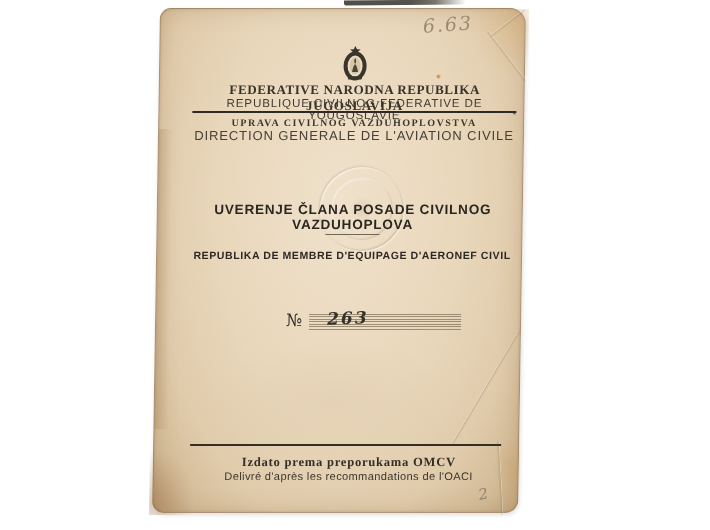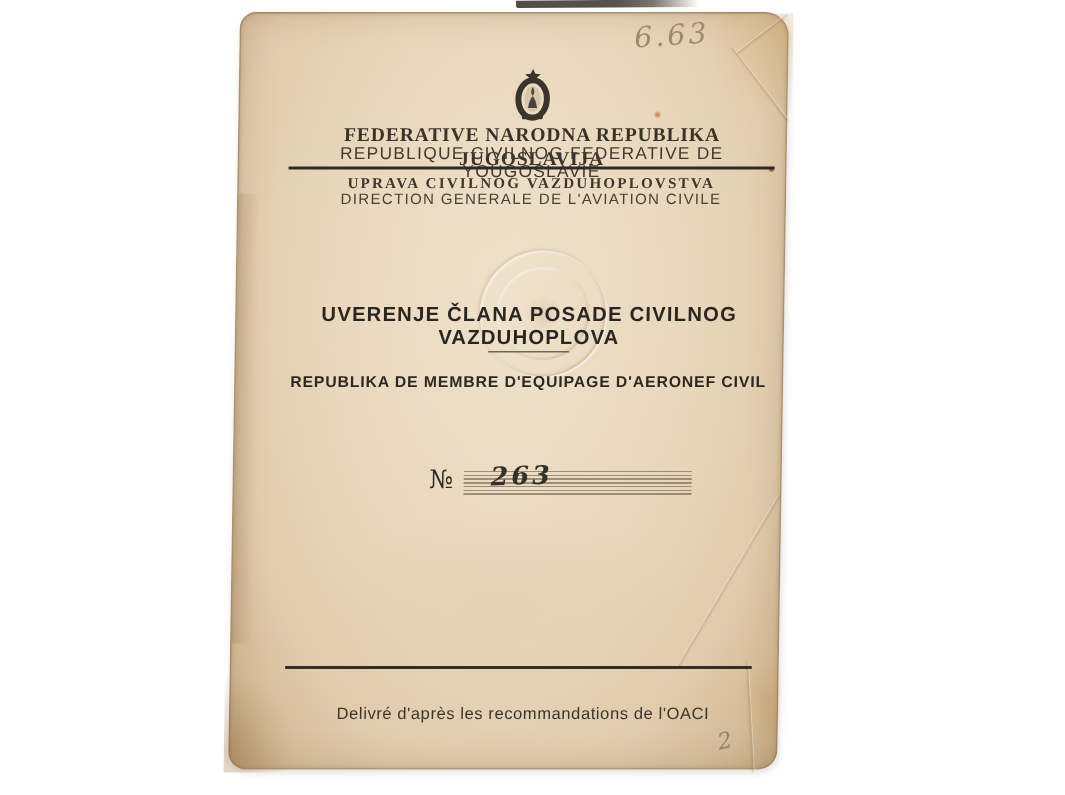--- a/index.html
+++ b/index.html
@@ -62,21 +62,21 @@
   .hand-663 { position:absolute; left:262px; top:4px; font-size:19px; letter-spacing:2px;
     transform:rotate(-4deg); font-weight:400; }
   .hand-2 { position:absolute; left:325px; top:476px; font-size:15px; transform:rotate(-12deg); color:#93826c; }
   .emblem { top:36px; }
   .country-sr { top:73px; font-family:"Liberation Serif", serif; font-weight:700; font-size:13px;
     letter-spacing:0.6px; color:#39332a; }
   .country-fr { top:88px; font-size:11.5px; letter-spacing:0.9px; color:#403a31; }
   .rule-1 { top:102px; left:2% !important; width:96% !important; height:2px; background:#2f2b24; }
   .authority-sr { top:108px; font-family:"Liberation Serif", serif; font-weight:700; font-size:10px;
     letter-spacing:1.5px; color:#3d372d; }
-  .authority-fr { top:119px; font-size:10px; letter-spacing:0.9px; color:#474036; }
+  .authority-fr { top:119px; font-size:13px; letter-spacing:0.9px; color:#474036; }
   .title-sr { top:193px; font-weight:700; font-size:13.5px; letter-spacing:0.8px; color:#2a2620; }
   .divider-short { top:225px; left:42% !important; width:16% !important; height:1px; background:#6f6758; }
   .title-fr { top:240px; font-weight:700; font-size:10.5px; letter-spacing:0.6px; color:#2d2822; }
   .serial-row { position:absolute; left:104px; top:303px; width:auto !important; display:flex; align-items:flex-start; }
   .serial-label { font-family:"DejaVu Serif", serif; font-size:17px; color:#2f2b25; line-height:1; }
   .serial-lines { position:relative; margin-left:7px; margin-top:2px; width:152px; height:17px;
     background:repeating-linear-gradient(to bottom, rgba(92,80,58,0.55) 0 1px, rgba(92,80,58,0) 1px 2.5px); }
   .serial-number { position:absolute; left:18px; top:-6px; font-family:"DejaVu Serif", serif;
     font-style:italic; font-weight:700; font-size:17px; letter-spacing:2px; color:#34302a;
     transform:rotate(-2deg); }
@@ -138,17 +138,18 @@
       <div class="title-fr">REPUBLIKA DE MEMBRE D'EQUIPAGE D'AERONEF CIVIL</div>
 
       <div class="serial-row">
         <span class="serial-label">№</span>
         <span class="serial-lines">
           <span class="serial-number">263</span>
         </span>
       </div>
 
       <div class="rule-2"></div>
+      <div class="footer-sr">Izdato prema preporukama OMCV</div>
       <div class="footer-fr">Delivré d'après les recommandations de l'OACI</div>
 
     </div>
   </div>
 </div>
 
 </body></html>

